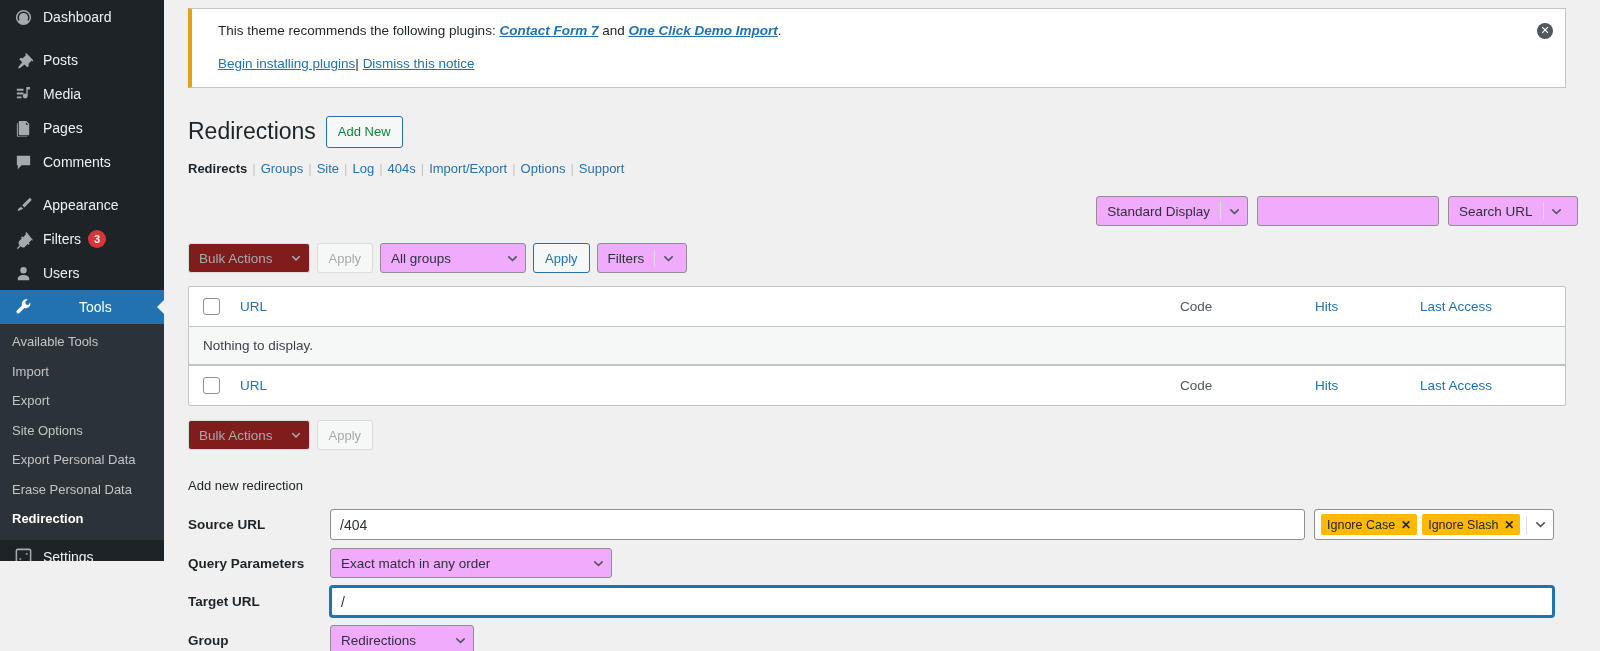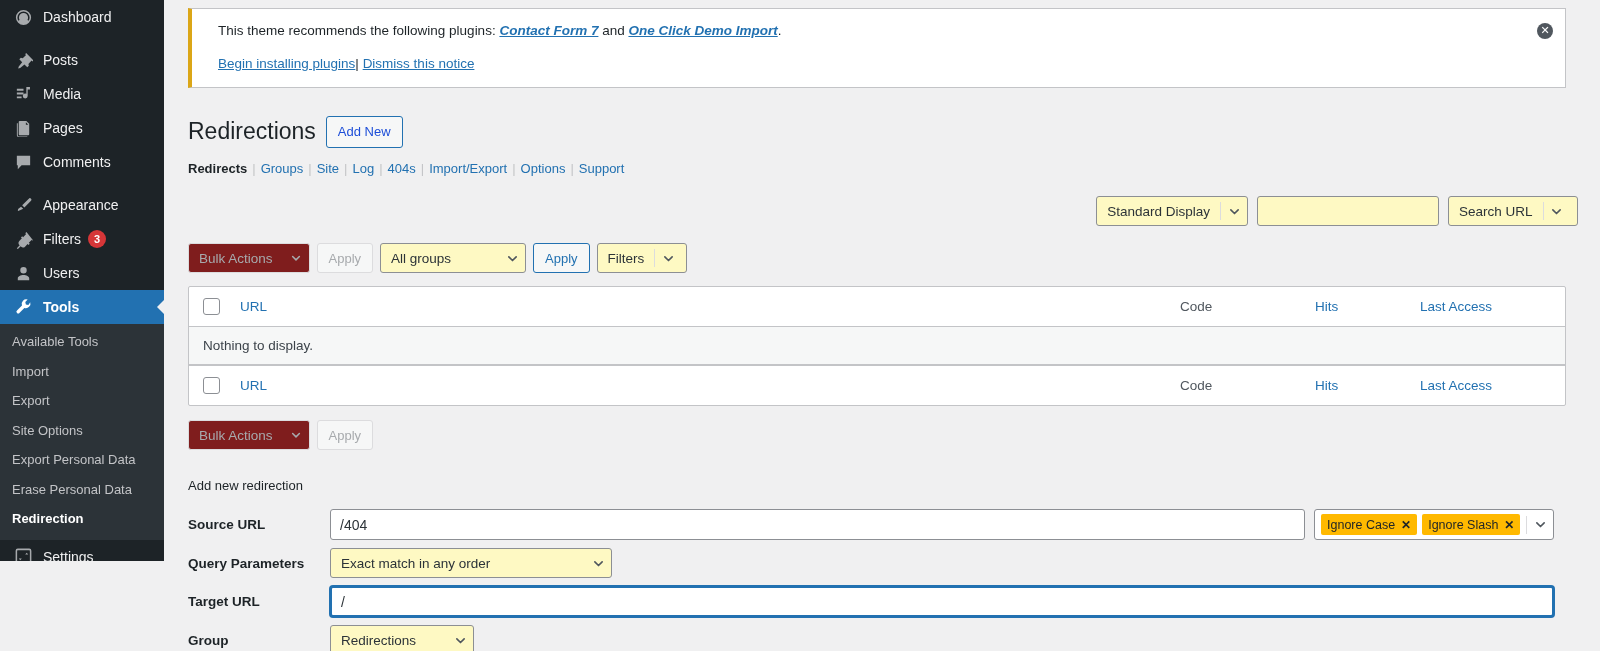--- a/index.html
+++ b/index.html
@@ -25,21 +25,21 @@
     color: #f0f0f1; font-size: 14px;
     position: relative; cursor: pointer;
   }
   .menu-item .mi-icon {
     width: 22px; min-width: 22px; height: 20px;
     display: inline-flex; align-items: center; justify-content: center;
     color: #a7aaad; margin-right: 9px;
   }
   .menu-item .mi-icon svg { display: block; }
   .menu-item .mi-label { font-size: 14px; line-height: 1; }
-  .menu-item.active { background: #2271b1; color: #fff; font-weight: 700; }
+  .menu-item.active { background: #2271b1; color: #fff; font-weight: 400; gap: 36px; }
   .menu-item.active .mi-icon { color: #fff; }
   .menu-item.active::after {
     content: ""; position: absolute; right: -1px; top: 50%;
     margin-top: -8px;
     border-style: solid; border-width: 8px 8px 8px 0;
     border-color: transparent #f0f0f1 transparent transparent;
   }
   .menu-gap { height: 9px; }
   .submenu { background: #2c3338; padding: 3px 0 6px 0; }
   .submenu-item {
@@ -82,38 +82,38 @@
     width: 16px; height: 16px; border-radius: 50%;
     background: #50575e; color: #fff;
     font-size: 11px; line-height: 16px; text-align: center;
     cursor: pointer; font-family: "DejaVu Sans", sans-serif;
   }
 
   
   .page-head { display: flex; align-items: center; gap: 10px; margin: 28px 0 0 2px; }
   .page-title { font-size: 23px; font-weight: 400; color: #1d2327; line-height: 1.3; }
   .btn-addnew {
-    font-size: 13px; color: #1d4ed8;
+    font-size: 13px; color: #15803d;
     border: 1px solid #2271b1; background: #f6f7f7;
     border-radius: 3px; padding: 5px 11px; cursor: pointer;
     line-height: 1.6;
   }
 
   .subsubsub { margin: 13px 0 0 2px; font-size: 13px; color: #50575e; }
   .subsubsub .tab { color: #2271b1; cursor: pointer; }
   .subsubsub .tab.current { color: #1d2327; font-weight: bold; cursor: default; }
   .subsubsub .bar { color: #c3c4c7; padding: 0 5px; }
 
   
   .search-row {
     display: flex; justify-content: flex-end; align-items: center;
     gap: 9px; margin: 20px 0 0 0; padding-right: 0;
   }
   .ctl {
-    background: #fef9c3; border: 1px solid #8c8f94; border-radius: 3px;
+    background: #f0abfc; border: 1px solid #8c8f94; border-radius: 3px;
     height: 30px; font-size: 13.5px; color: #2c3338;
     display: inline-flex; align-items: center;
   }
   .sel { padding: 0 0 0 10px; cursor: pointer; }
   .sel .sel-label { padding-right: 10px; white-space: nowrap; }
   .sel .sel-div { width: 1px; height: 18px; background: #dcdcde; }
   .sel .chev {
     width: 26px; display: inline-flex; align-items: center; justify-content: center;
     color: #50575e;
   }

